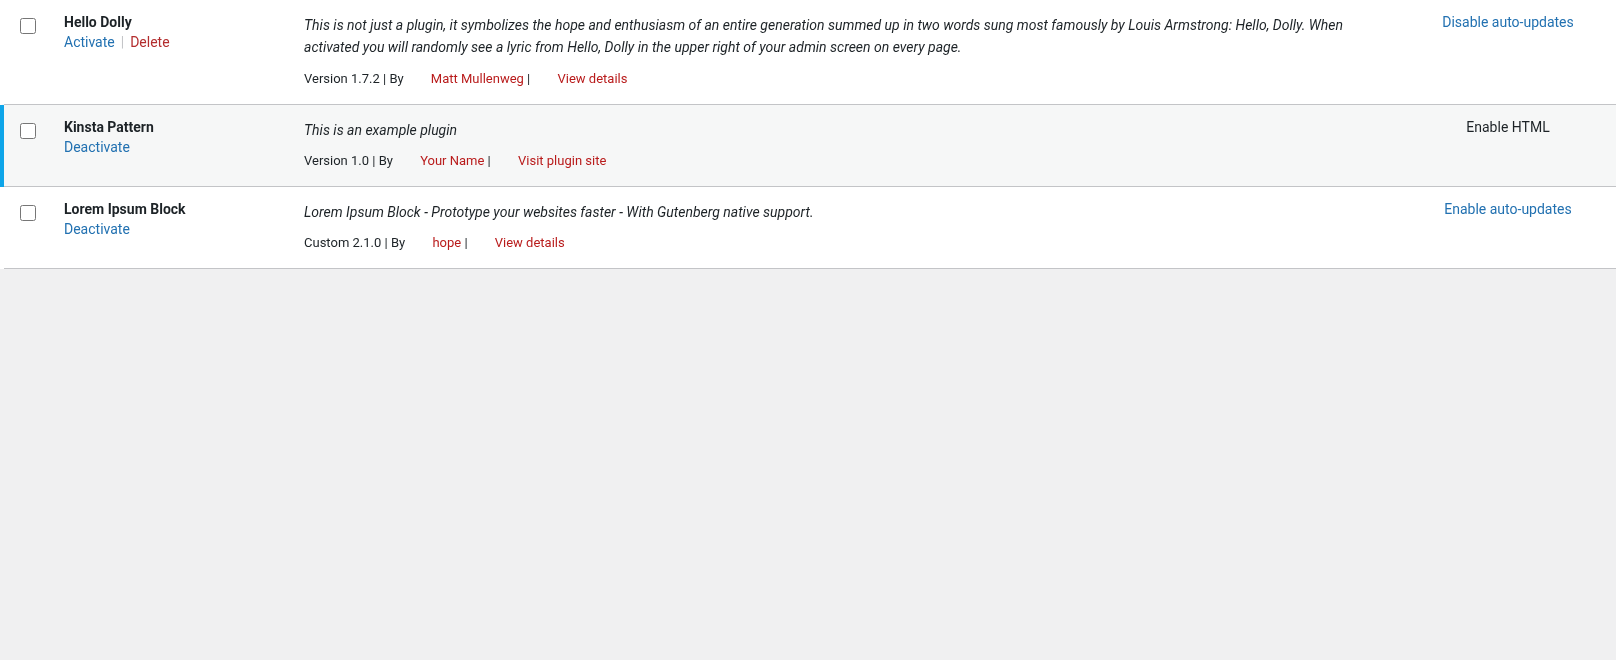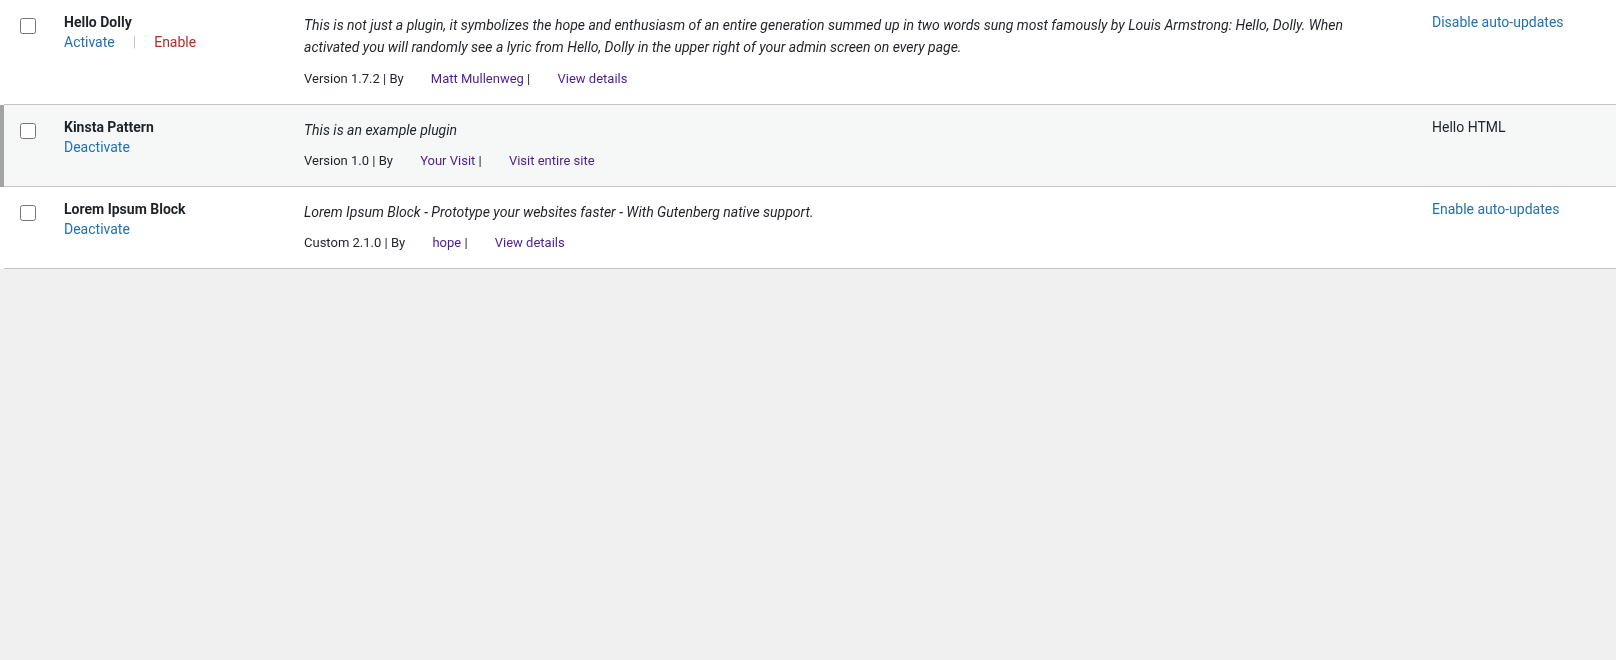--- a/index.html
+++ b/index.html
@@ -20,21 +20,21 @@
       border-collapse: collapse;
       background: #fff;
     }
 
     .plugin-row {
       border-bottom: 1px solid #c3c4c7;
       vertical-align: top;
     }
 
     .plugin-row.active {
-      border-left: 4px solid #a3a3a3;
+      border-left: 4px solid #0ea5e9;
     }
 
     .plugin-row.inactive {
       border-left: 4px solid transparent;
     }
 
     .col-checkbox {
       padding: 16px 12px 16px 16px;
       width: 40px;
       vertical-align: top;
@@ -50,33 +50,33 @@
       padding: 14px 16px;
       vertical-align: top;
       color: #1d2327;
       line-height: 1.6;
     }
 
     .col-autoupdate {
       padding: 14px 32px 14px 16px;
       width: 200px;
       vertical-align: top;
-      text-align: left;
+      text-align: center;
     }
 
     .plugin-name {
       font-weight: 700;
       font-size: 14px;
       color: #1d2327;
       margin-bottom: 4px;
     }
 
     .plugin-actions {
       display: flex;
-      gap: 12px;
+      gap: 0;
       align-items: center;
       margin-top: 4px;
     }
 
     .action-link-blue {
       color: #2271b1;
       text-decoration: none;
       cursor: pointer;
     }
 
@@ -96,21 +96,21 @@
       line-height: 1.6;
       font-style: italic;
     }
 
     .version-info {
       color: #1d2327;
       font-size: 13px;
     }
 
     .version-info a {
-      color: #4c1d95;
+      color: #b91c1c;
       text-decoration: none;
       padding-left: 24px;
     }
 
     .autoupdate-link {
       color: #2271b1;
       text-decoration: none;
       cursor: pointer;
       white-space: nowrap;
     }
@@ -144,42 +144,42 @@
 
 <table class="plugin-table">
   <tbody id="plugin-rows">
       <tr class="plugin-row inactive hello-dolly-row">
         <td class="col-checkbox"><input type="checkbox" style=""></td>
         <td class="col-plugin">
           <div class="plugin-name">Hello Dolly</div>
           <div class="plugin-actions">
             <a href="#" class="action-link-blue">Activate</a>
             <span class="action-separator">|</span>
-            <a href="#" class="action-link-red">Enable</a>
+            <a href="#" class="action-link-red">Delete</a>
           </div>
         </td>
         <td class="col-description">
           <p class="description-text">This is not just a plugin, it symbolizes the hope and enthusiasm of an entire generation summed up in two words sung most famously by Louis Armstrong: Hello, Dolly. When activated you will randomly see a lyric from Hello, Dolly in the upper right of your admin screen on every page.</p>
           <p class="version-info"><span>Version 1.7.2 | By </span><a href="#">Matt Mullenweg</a><span> | </span><a href="#">View details</a></p>
         </td>
         <td class="col-autoupdate"><a href="#" class="autoupdate-link">Disable auto-updates</a></td>
       </tr>
       <tr class="plugin-row active kinsta-row">
         <td class="col-checkbox"><input type="checkbox" style=""></td>
         <td class="col-plugin">
           <div class="plugin-name">Kinsta Pattern</div>
           <div class="plugin-actions">
             <a href="#" class="action-link-blue">Deactivate</a>
           </div>
         </td>
         <td class="col-description">
           <p class="description-text">This is an example plugin</p>
-          <p class="version-info"><span>Version 1.0 | By </span><a href="#">Your Visit</a><span> | </span><a href="#">Visit entire site</a></p>
+          <p class="version-info"><span>Version 1.0 | By </span><a href="#">Your Name</a><span> | </span><a href="#">Visit plugin site</a></p>
         </td>
-        <td class="col-autoupdate"><span class="autoupdate-text">Hello HTML</span></td>
+        <td class="col-autoupdate"><span class="autoupdate-text">Enable HTML</span></td>
       </tr>
       <tr class="plugin-row inactive lorem-ipsum-row">
         <td class="col-checkbox"><input type="checkbox" style=""></td>
         <td class="col-plugin">
           <div class="plugin-name">Lorem Ipsum Block</div>
           <div class="plugin-actions">
             <a href="#" class="action-link-blue">Deactivate</a>
           </div>
         </td>
         <td class="col-description">

